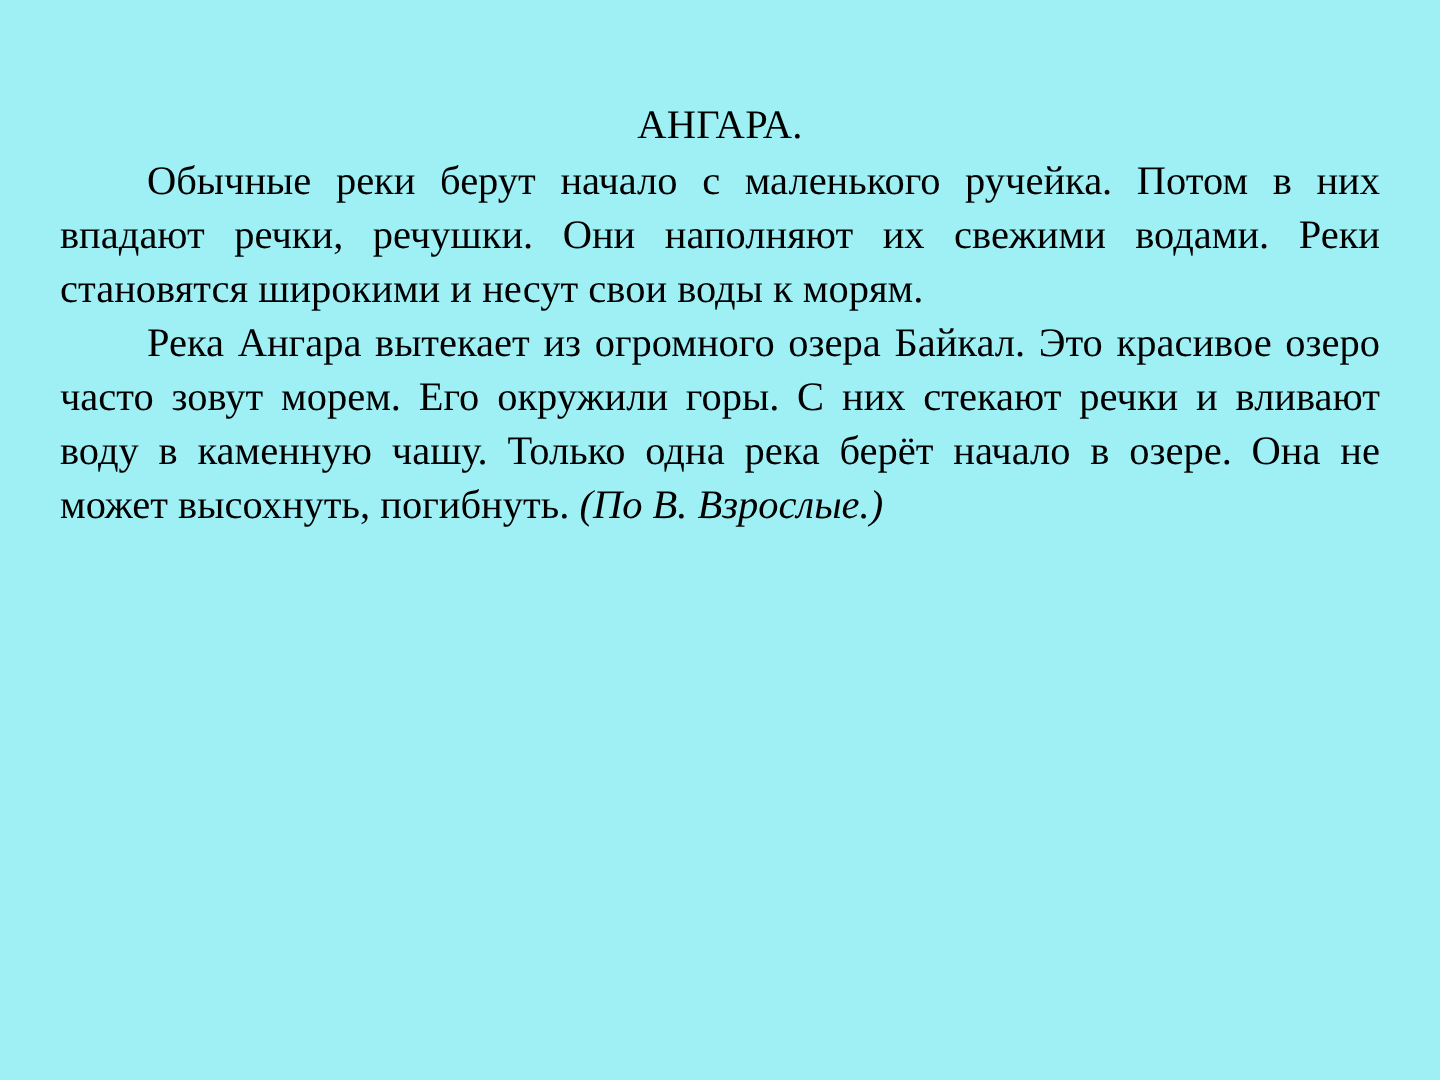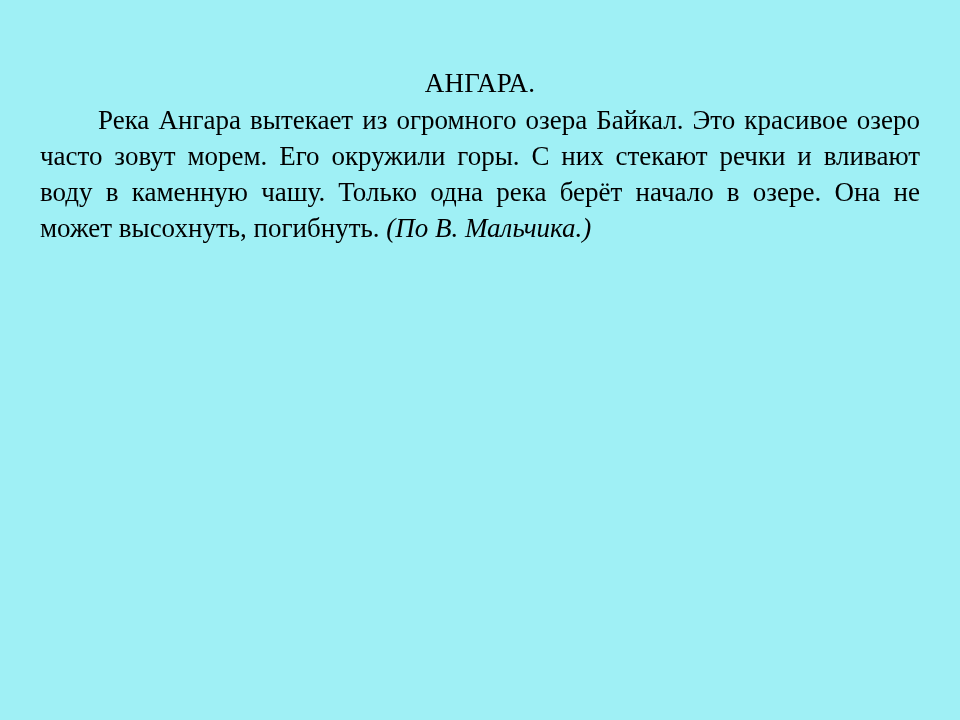--- a/index.html
+++ b/index.html
@@ -52,17 +52,18 @@
 </style>
 </head>
 <body>
 
 <div class="slide">
   <div class="content">
 
     <div class="title">АНГАРА.</div>
 
 
+    <p class="para">Обычные реки берут начало с маленького ручейка. Потом в них впадают речки, речушки. Они наполняют их свежими водами. Реки становятся широкими и несут свои воды к морям.</p>
 
-    <p class="para"><span>Река Ангара вытекает из огромного озера Байкал. Это красивое озеро часто зовут морем. Его окружили горы. С них стекают речки и вливают воду в каменную чашу. Только одна река берёт начало в озере. Она не может высохнуть, погибнуть. </span><span class="italic">(По В. Мальчика.)</span></p>
+    <p class="para"><span>Река Ангара вытекает из огромного озера Байкал. Это красивое озеро часто зовут морем. Его окружили горы. С них стекают речки и вливают воду в каменную чашу. Только одна река берёт начало в озере. Она не может высохнуть, погибнуть. </span><span class="italic">(По В. Взрослые.)</span></p>
 
   </div>
 </div>
 
 </body></html>

